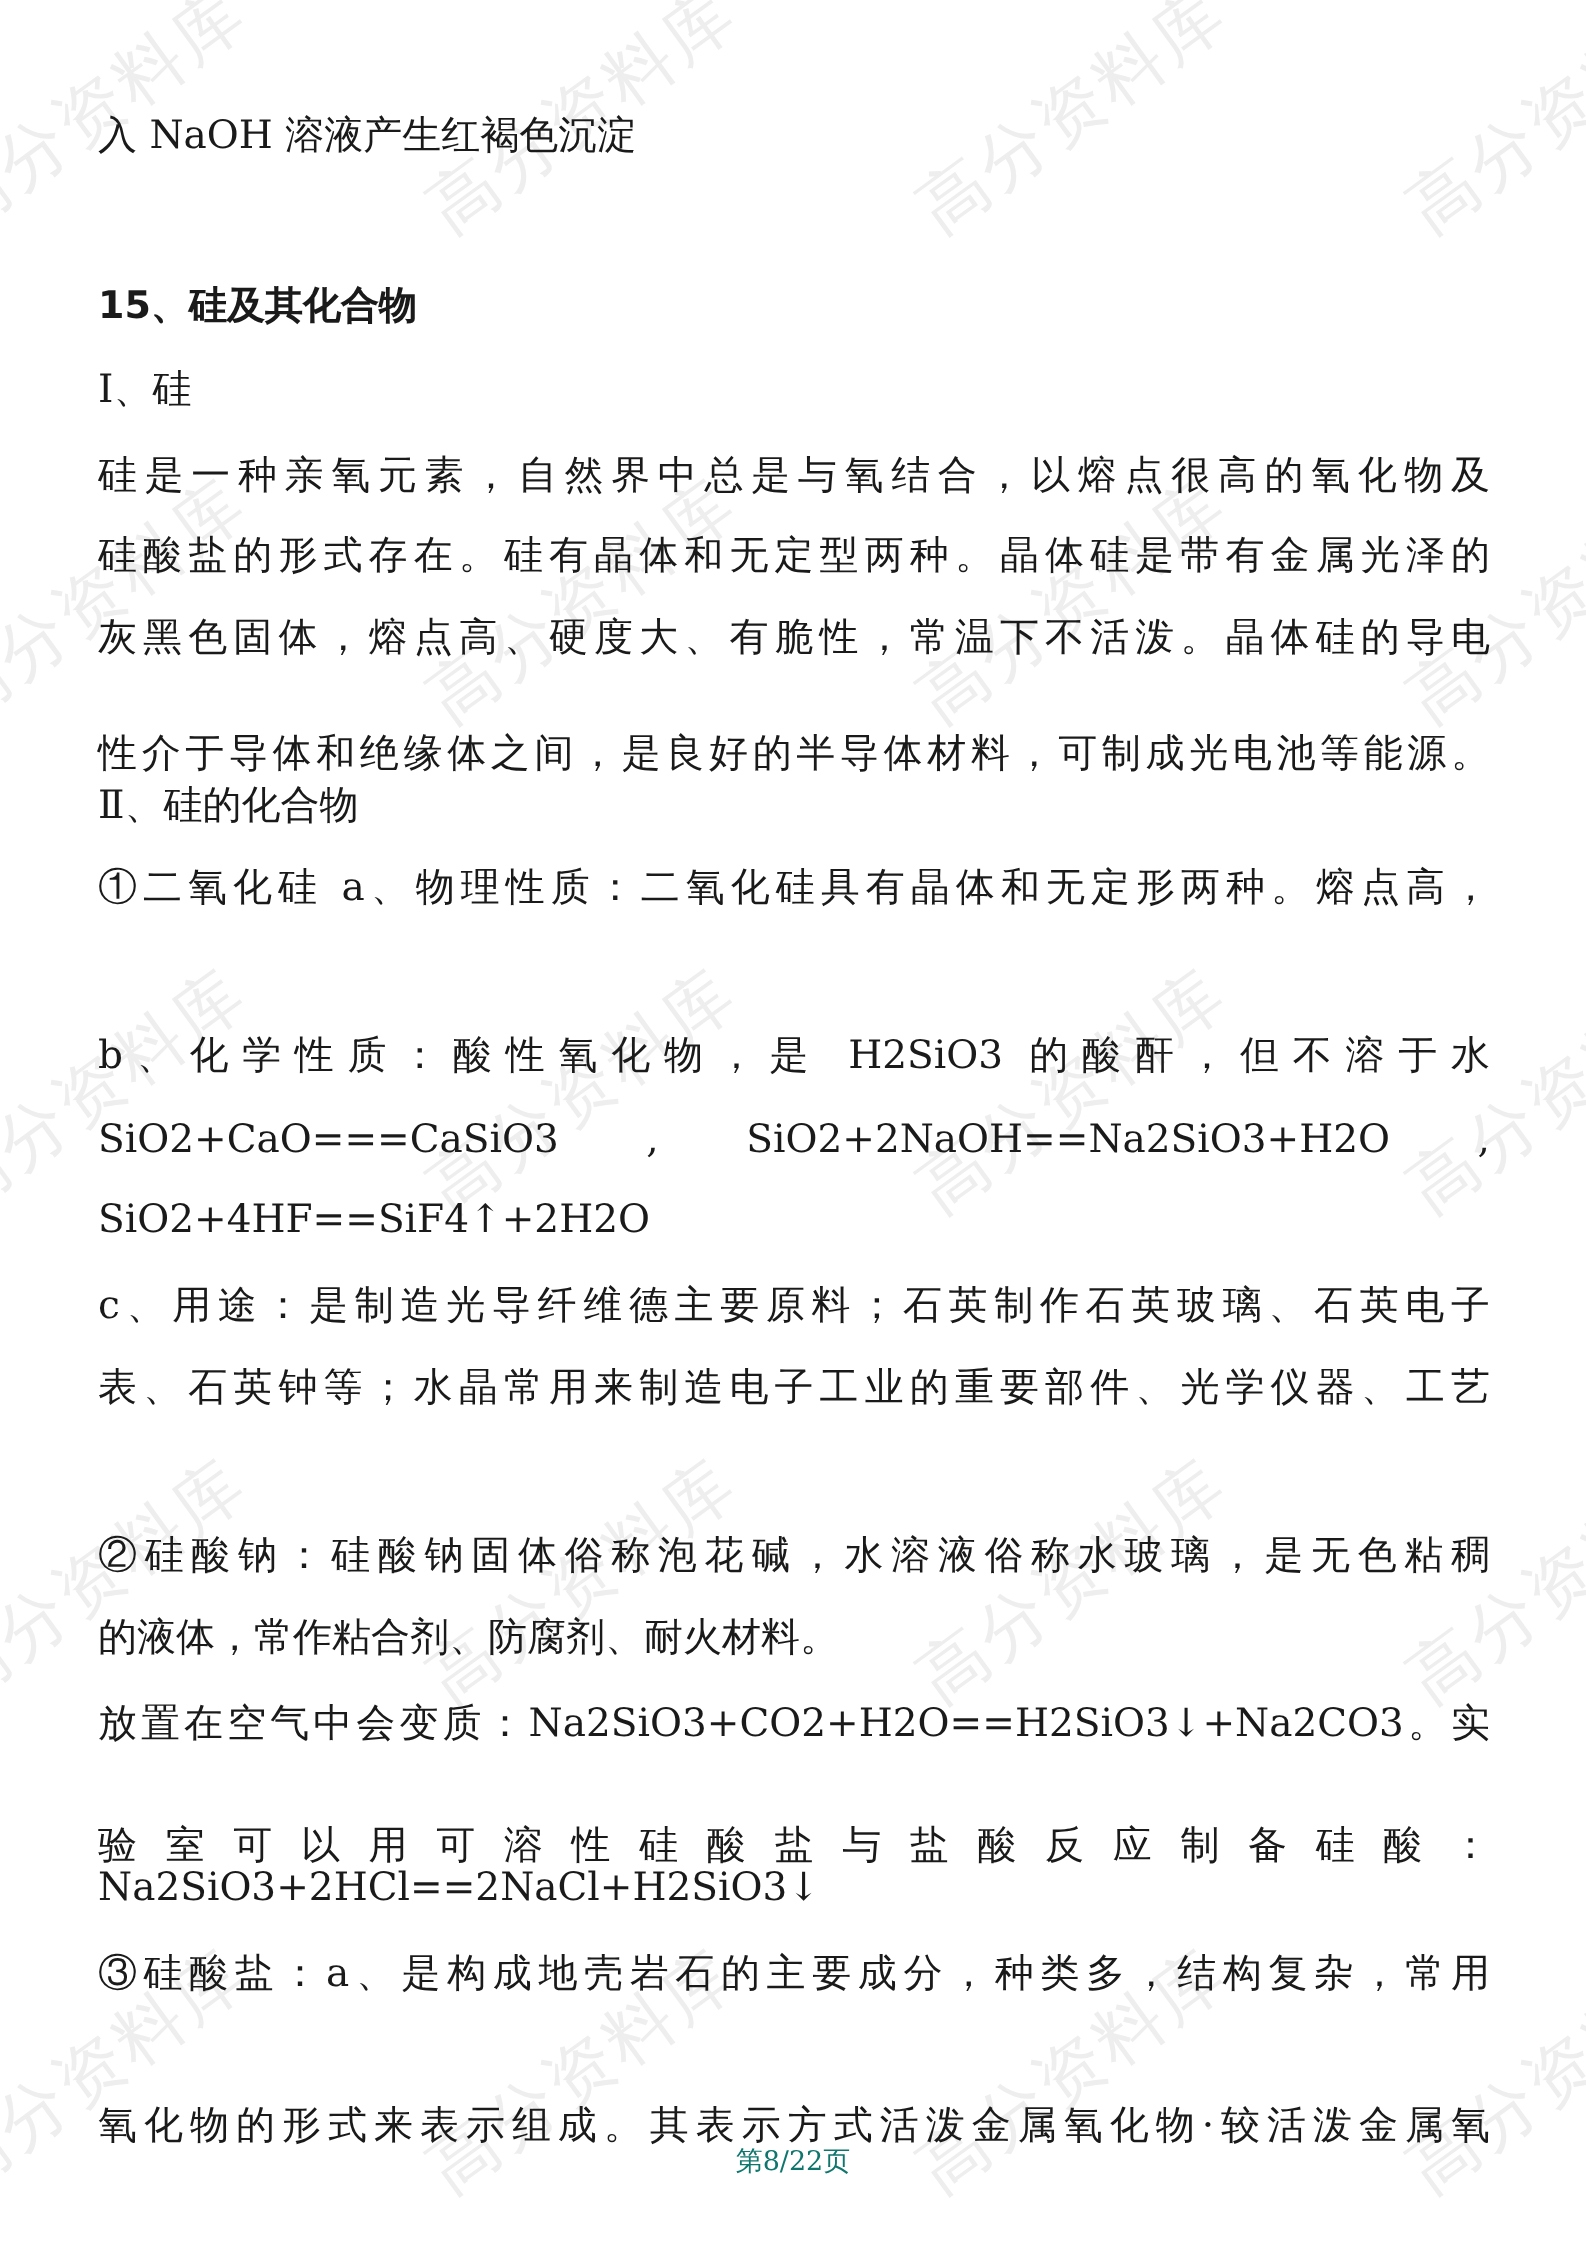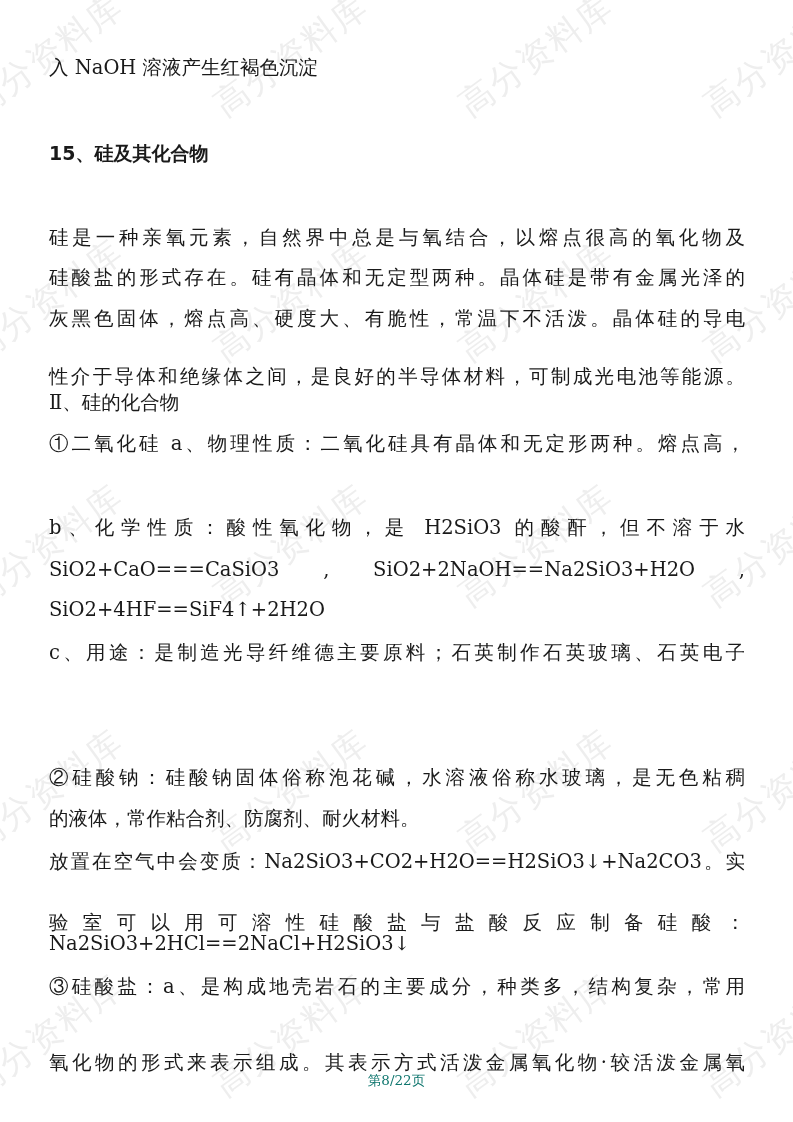--- a/index.html
+++ b/index.html
@@ -39,30 +39,32 @@
     <div class="wm" style="left: 695px; top: 825px; color: rgb(238, 238, 238);">高分资料库</div>
     <div class="wm" style="left: -40px; top: 1070px; color: rgb(238, 238, 238);">高分资料库</div>
     <div class="wm" style="left: 205px; top: 1070px; color: rgb(238, 238, 238);">高分资料库</div>
     <div class="wm" style="left: 450px; top: 1070px; color: rgb(238, 238, 238);">高分资料库</div>
     <div class="wm" style="left: 695px; top: 1070px; color: rgb(238, 238, 238);">高分资料库</div>
   </div>
 
 <div class="page">
   <div class="line" style="top: 55px;">入 NaOH 溶液产生红褐色沉淀</div>
   <div class="line h15" style="top: 140px;">15、硅及其化合物</div>
+  <div class="line" style="top: 182px;"> Ⅰ、硅</div>
   <div class="line just" style="top: 225px;"> 硅是一种亲氧元素，自然界中总是与氧结合，以熔点很高的氧化物及</div>
   <div class="line just" style="top: 265px;">硅酸盐的形式存在。硅有晶体和无定型两种。晶体硅是带有金属光泽的</div>
   <div class="line just" style="top: 306px;">灰黑色固体，熔点高、硬度大、有脆性，常温下不活泼。晶体硅的导电</div>
   <div class="line just" style="top: 364px;">性介于导体和绝缘体之间，是良好的半导体材料，可制成光电池等能源。</div>
   <div class="line" style="top: 390px;"> Ⅱ、硅的化合物</div>
   <div class="line just" style="top: 431px;"> ①二氧化硅 a、物理性质：二氧化硅具有晶体和无定形两种。熔点高，</div>
   <div class="line just" style="top: 515px;"> b、化学性质：酸性氧化物，是 H2SiO3 的酸酐，但不溶于水</div>
   <div class="line just" style="top: 557px;">SiO2+CaO===CaSiO3        ,         SiO2+2NaOH==Na2SiO3+H2O        ,</div>
   <div class="line" style="top: 597px;">SiO2+4HF==SiF4↑+2H2O</div>
   <div class="line just" style="top: 640px;"> c、用途：是制造光导纤维德主要原料；石英制作石英玻璃、石英电子</div>
+  <div class="line just" style="top: 681px;">表、石英钟等；水晶常用来制造电子工业的重要部件、光学仪器、工艺</div>
   <div class="line just" style="top: 765px;"> ②硅酸钠：硅酸钠固体俗称泡花碱，水溶液俗称水玻璃，是无色粘稠</div>
   <div class="line" style="top: 806px;">的液体，常作粘合剂、防腐剂、耐火材料。</div>
   <div class="line just" style="top: 849px;"> 放置在空气中会变质：Na2SiO3+CO2+H2O==H2SiO3↓+Na2CO3。实</div>
   <div class="line just" style="top: 890px; margin-top: 20px;">验室可以用可溶性硅酸盐与盐酸反应制备硅酸：</div>
   <div class="line" style="top: 931px;">Na2SiO3+2HCl==2NaCl+H2SiO3↓</div>
   <div class="line just" style="top: 974px;"> ③硅酸盐：a、是构成地壳岩石的主要成分，种类多，结构复杂，常用</div>
   <div class="line just" style="top: 1050px;">氧化物的形式来表示组成。其表示方式活泼金属氧化物·较活泼金属氧</div>
 
   <div class="footer">第8/22页</div>
 </div>

